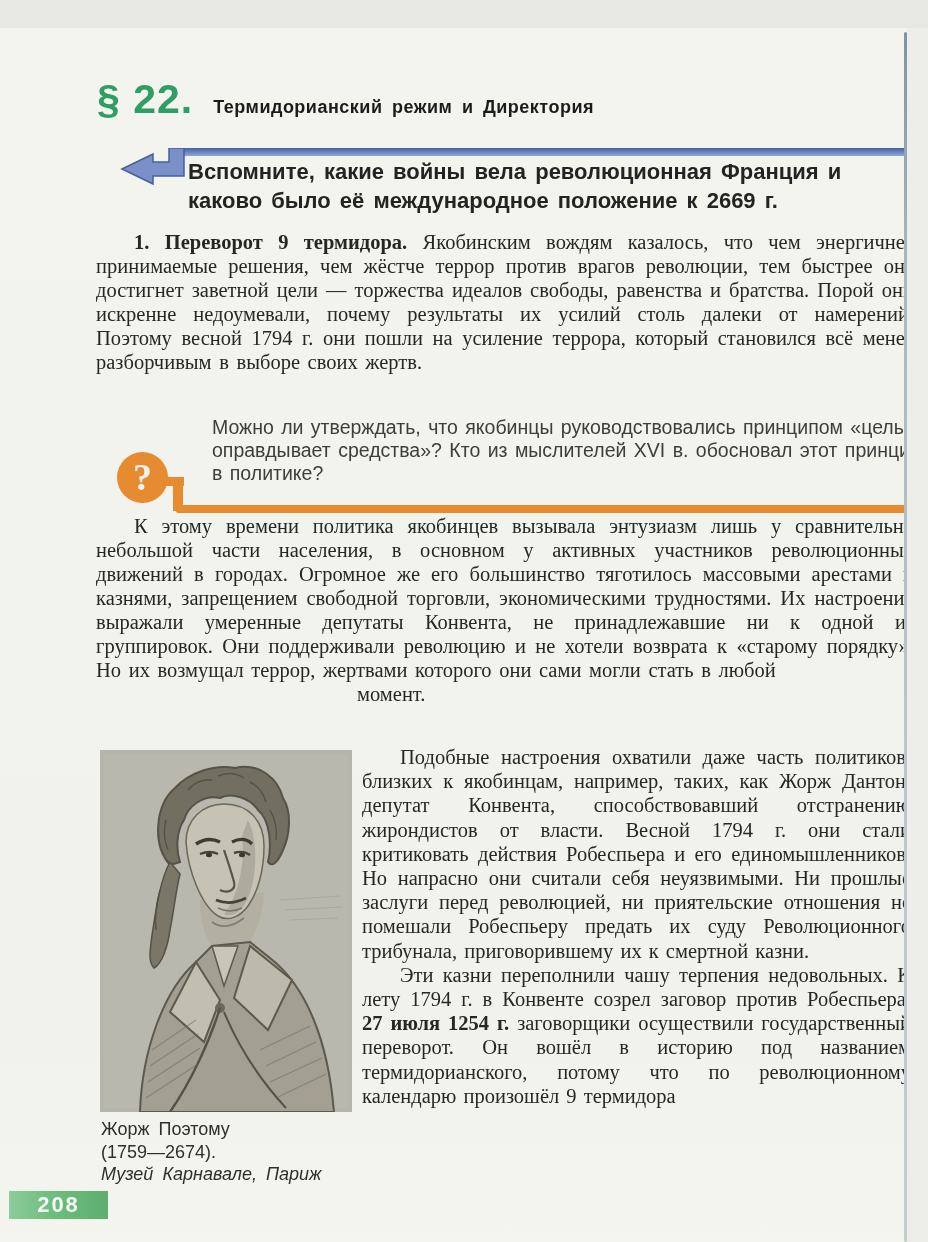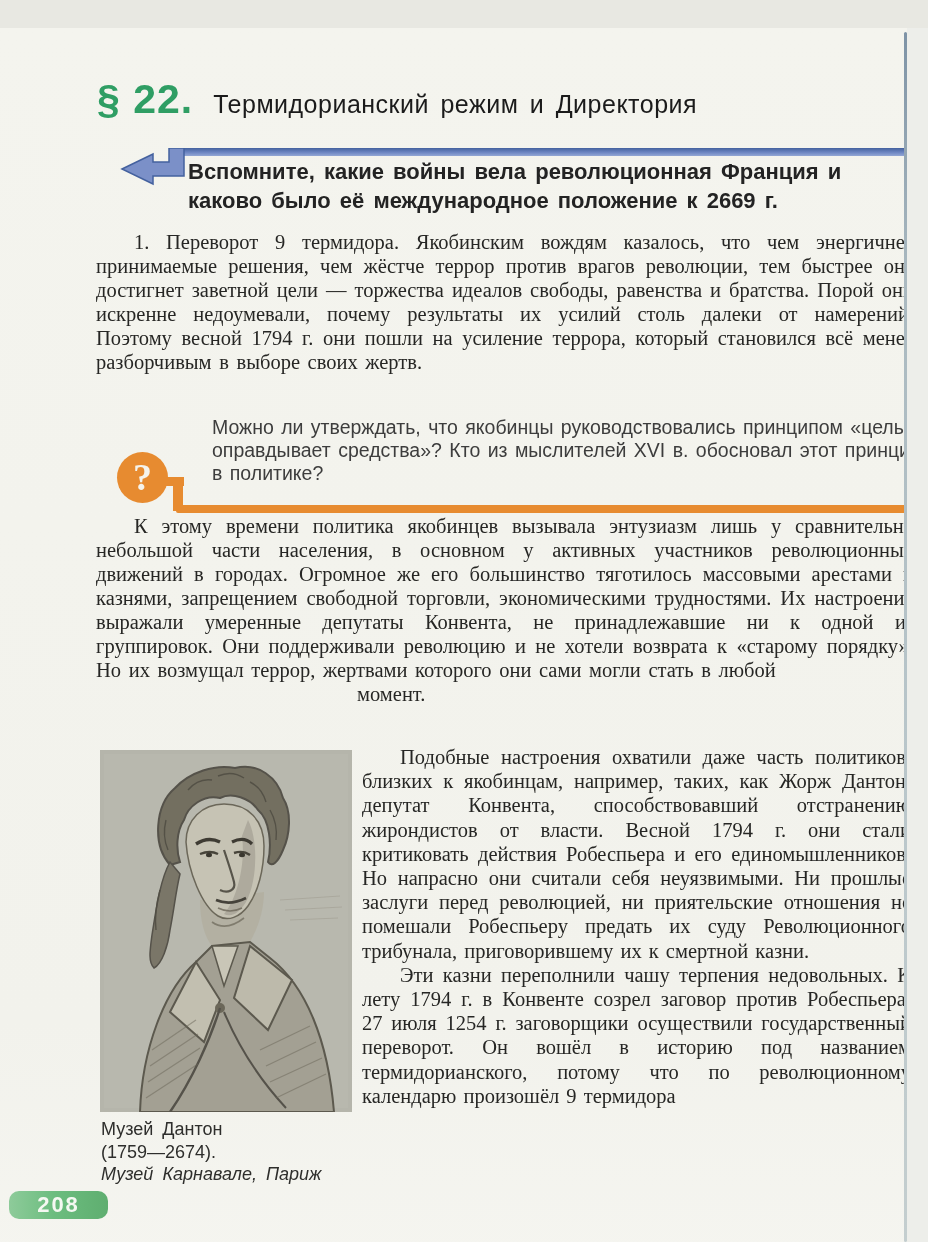--- a/index.html
+++ b/index.html
@@ -4,31 +4,31 @@
 <style>
   html,body{margin:0;padding:0;background:#e8e8e2;}
   .page{
     position:relative;width:928px;height:1242px;overflow:hidden;
     background:linear-gradient(180deg,#f4f4ee 0%,#f2f2ec 80%,#f5f5f0 100%);
     font-family:"Liberation Serif",serif;color:#262624;margin-top:28px;
   }
   
   .heading{position:absolute;left:97px;top:48px;display:flex;align-items:baseline;}
   .section-num{font-family:"Liberation Sans",sans-serif;font-weight:bold;font-size:41px;letter-spacing:1px;}
-  .section-title{font-family:"Liberation Sans",sans-serif;font-weight:normal;font-size:25px;color:#1b1b1b;margin-left:20px;letter-spacing:.5px;word-spacing:4px;}
+  .section-title{font-family:"Liberation Sans",sans-serif;font-weight:bold;font-size:18px;color:#1b1b1b;margin-left:20px;letter-spacing:.5px;word-spacing:4px;}
   
   .recall-bar{position:absolute;left:172px;top:120px;width:736px;height:8px;
     background:linear-gradient(180deg,#44619e 0%,#6d86c2 55%,#93a7d5 100%);}
   .recall-arrow{position:absolute;left:120px;top:120px;}
   .recall-text{position:absolute;left:188px;top:130px;width:722px;
     font-family:"Liberation Sans",sans-serif;font-weight:bold;font-size:22px;line-height:28.5px;color:#232323;word-spacing:3px;}
   
   .para{position:absolute;left:96px;width:818px;font-size:20.5px;line-height:24px;text-align:justify;word-spacing:2.5px;}
   .para p{margin:0;text-indent:38px;}
-  .lead-bold{font-weight:normal;}
+  .lead-bold{font-weight:bold;}
   .p1{top:202px;}
   .p2{top:486px;}
   .moment-line{padding-left:261px;text-indent:0 !important;}
   
   .q-text{position:absolute;left:212px;top:388px;width:716px;
     font-family:"Liberation Sans",sans-serif;font-size:19.5px;line-height:23px;color:#3d3d3d;word-spacing:2px;}
   .q-circle{position:absolute;left:117px;top:424px;width:51px;height:51px;border-radius:50%;
     background:#e78b30;display:flex;align-items:center;justify-content:center;}
   .q-glyph{color:#f5f3ec;font-family:"Liberation Serif",serif;font-weight:bold;font-size:38px;line-height:1;transform:translateY(-1px);}
   .q-elbow-h{position:absolute;left:160px;top:449px;width:24px;height:9px;background:#e78b30;}
@@ -38,21 +38,21 @@
   .figure{position:absolute;left:100px;top:722px;width:252px;}
   .figure svg{display:block;}
   .caption{position:absolute;left:101px;top:1090px;width:280px;
     font-family:"Liberation Sans",sans-serif;font-size:18px;line-height:22.5px;color:#2e2e2c;word-spacing:4px;}
   .caption .cap-museum{font-style:italic;}
   
   .right-col{position:absolute;left:362px;top:717px;width:549px;
     font-size:20.5px;line-height:24.2px;text-align:justify;word-spacing:2px;}
   .right-col p{margin:0;text-indent:38px;}
   
-  .page-badge{position:absolute;left:9px;top:1163px;width:99px;height:28px;border-radius:10px;
+  .page-badge{position:absolute;left:9px;top:1163px;width:99px;height:28px;border-radius:0;
     background:linear-gradient(90deg,#8ecb9a 0%,#6cbd7f 45%,#5fae70 100%);
     display:flex;align-items:center;justify-content:center;
     font-family:"Liberation Sans",sans-serif;font-weight:bold;font-size:22px;color:#f5f8f2;letter-spacing:2px;}
   .watermark{position:absolute;left:0;top:1224px;padding:1px 6px 2px 4px;background:#ece769;
     font-family:"Liberation Sans",sans-serif;font-weight:bold;font-size:13px;color:#b93a1d;}
   
   .bottom-strip{position:absolute;left:0;top:1218px;width:928px;height:24px;background:#fafaf6;}
   .edge-line{position:absolute;left:904px;top:4px;width:3px;height:1210px;background:linear-gradient(180deg,#7e93a6 0%,#aab9c0 20%,#b9c6ca 60%,#c4cecf 100%);border-radius:2px;}
   .edge-soft{position:absolute;left:907px;top:0;width:21px;height:1242px;background:#edeeea;}
 </style>
@@ -145,21 +145,21 @@
         <line x1="48" y1="332" x2="100" y2="298"></line>
           <line x1="46" y1="348" x2="98" y2="314"></line>
         <line x1="160" y1="300" x2="210" y2="276"></line>
           <line x1="166" y1="316" x2="216" y2="292"></line>
         <line x1="170" y1="332" x2="222" y2="308"></line>
           <line x1="176" y1="348" x2="226" y2="324"></line>
       </g>
     </svg>
   </div>
   <div class="caption">
-    <div>Музей Дантон</div>
+    <div>Жорж Поэтому</div>
     <div>(1759—2674).</div>
     <div class="cap-museum">Музей Карнавале, Париж</div>
   </div>
 
   <div class="right-col">
     <p>Подобные настроения охватили даже часть политиков, близких к якобинцам, например, таких, как Жорж Дантон, депутат Конвента, способствовавший отстранению жирондистов от власти. Весной 1794 г. они стали критиковать действия Робеспьера и его единомышленников. Но напрасно они считали себя неуязвимыми. Ни прошлые заслуги перед революцией, ни приятельские отношения не помешали Робеспьеру предать их суду Революционного трибунала, приговорившему их к смертной казни.</p>
     <p><span>Эти казни переполнили чашу терпения недовольных. К лету 1794 г. в Конвенте созрел заговор против Робеспьера. </span><span class="lead-bold">27 июля 1254 г.</span><span> заговорщики осуществили государственный переворот. Он вошёл в историю под названием термидорианского, потому что по революционному календарю произошёл 9 термидора</span></p>
   </div>
 
   <div class="bottom-strip"></div>

